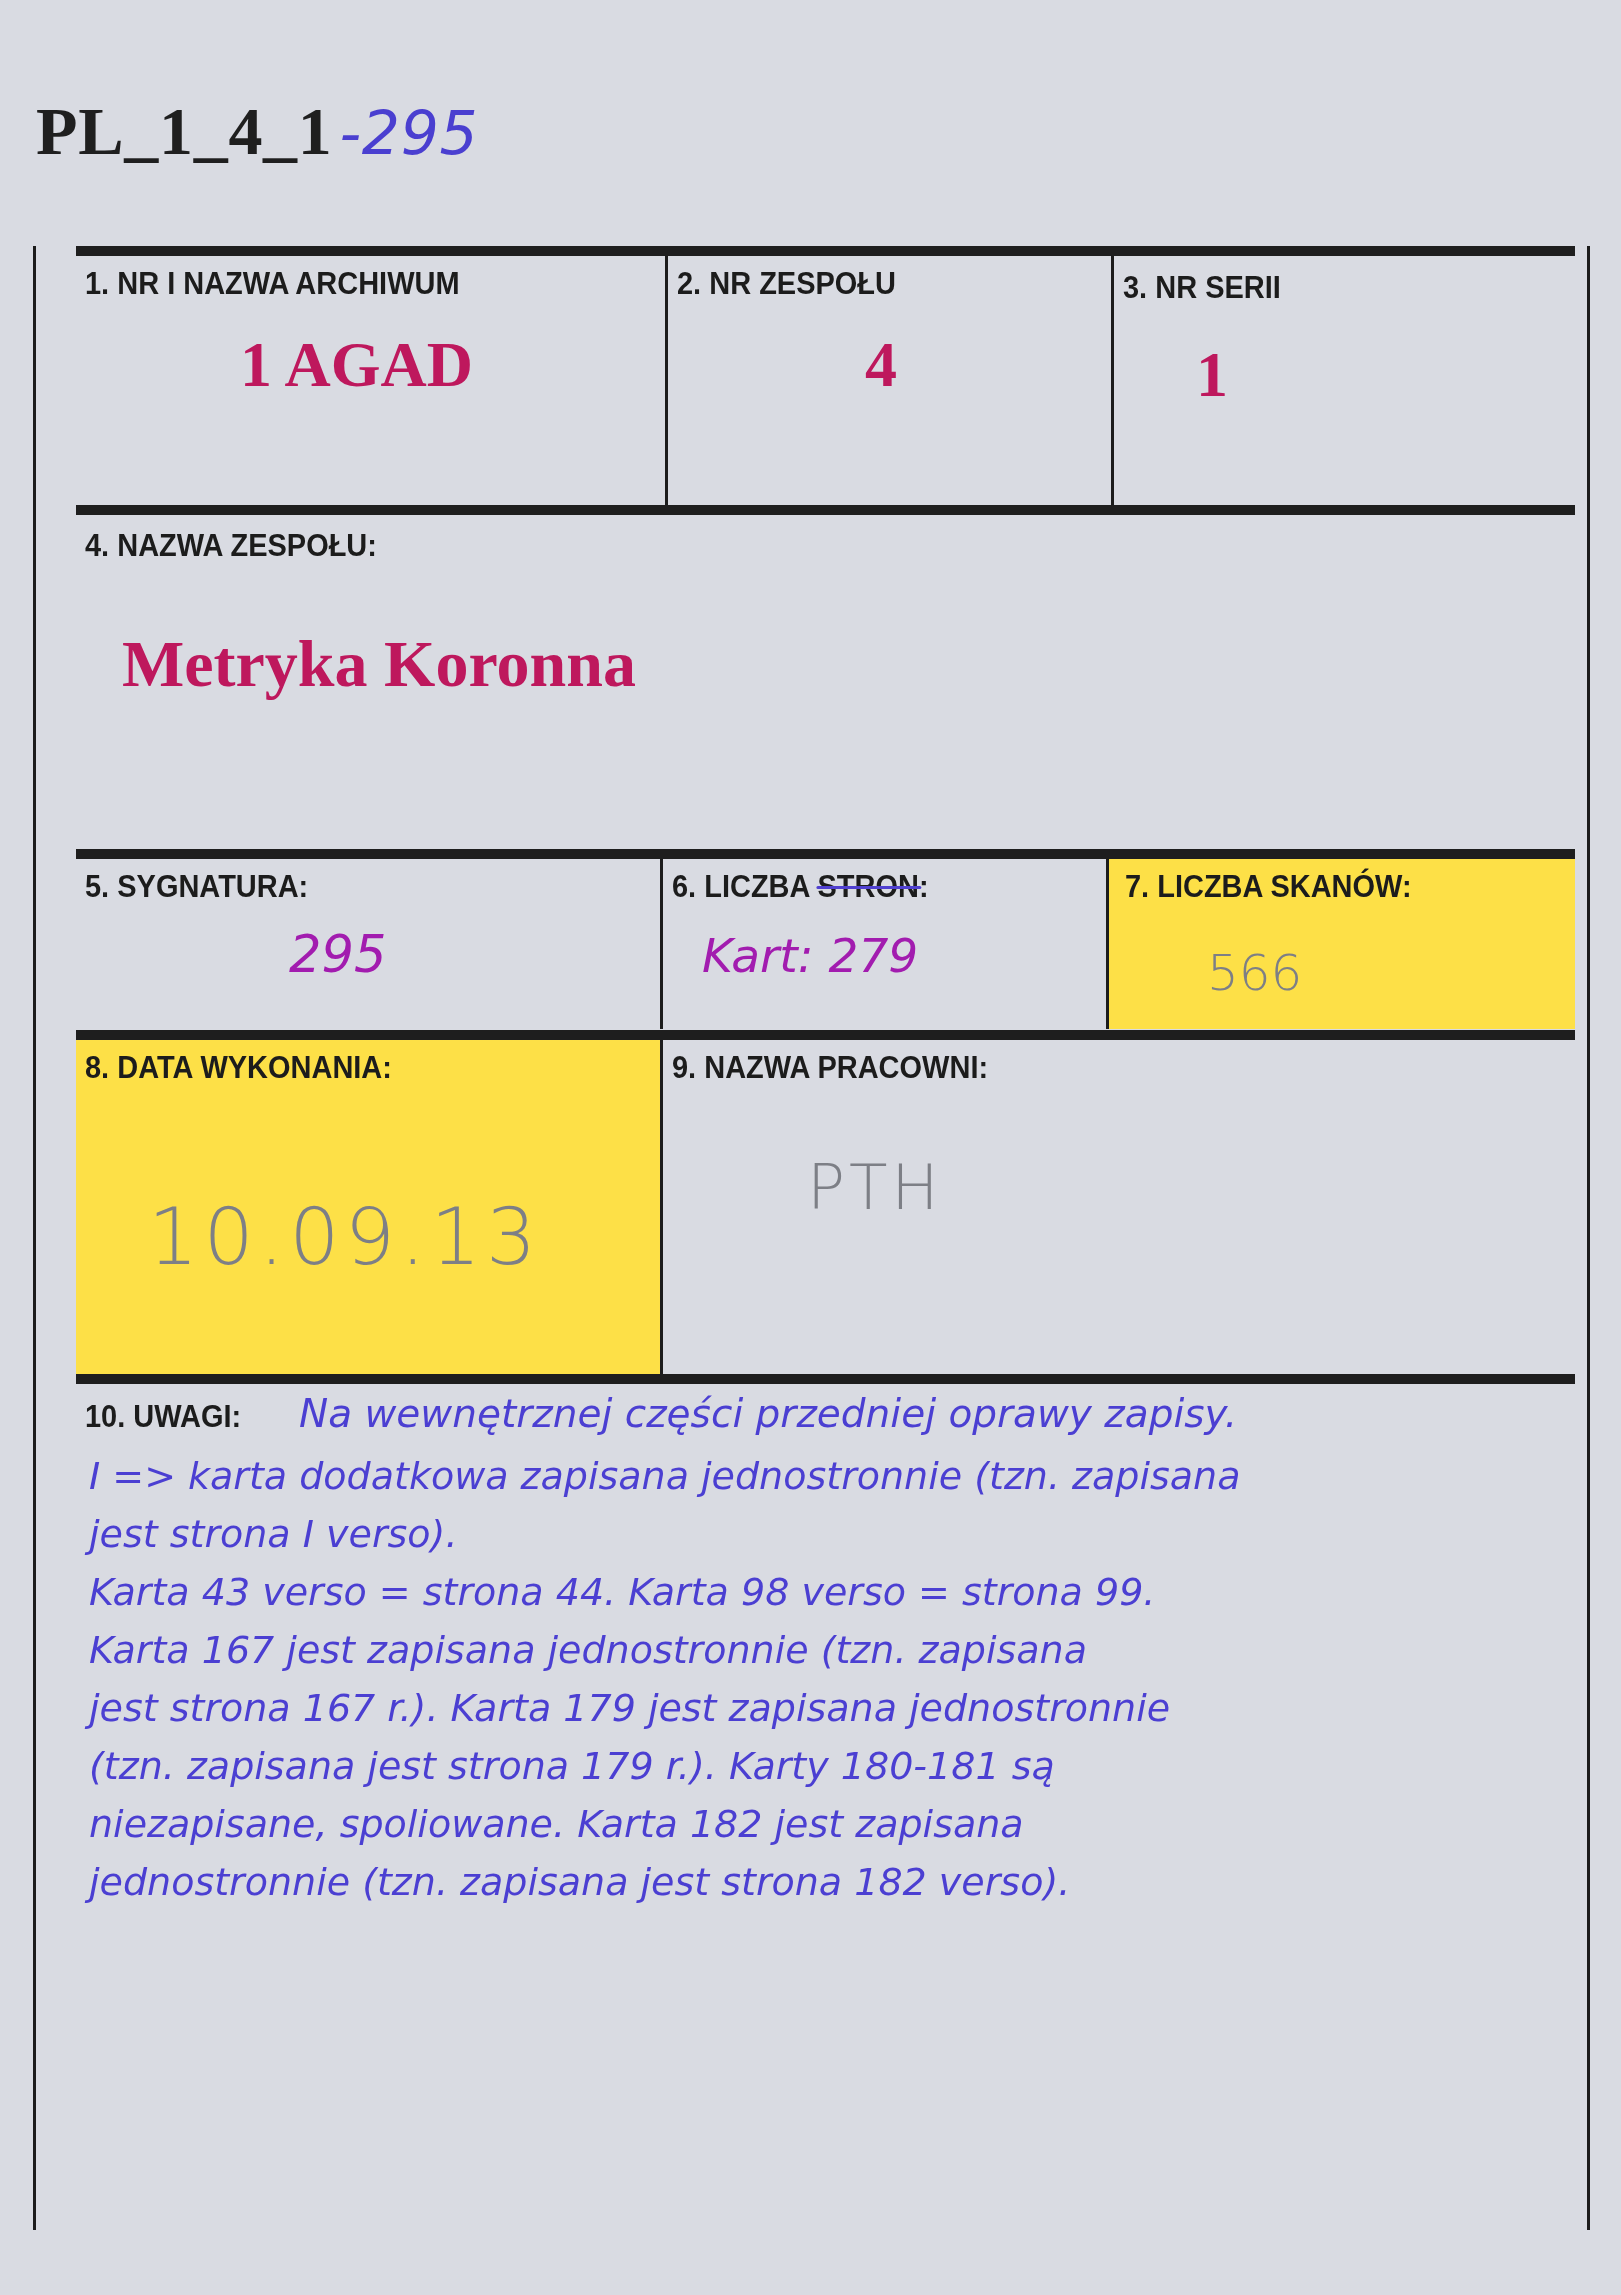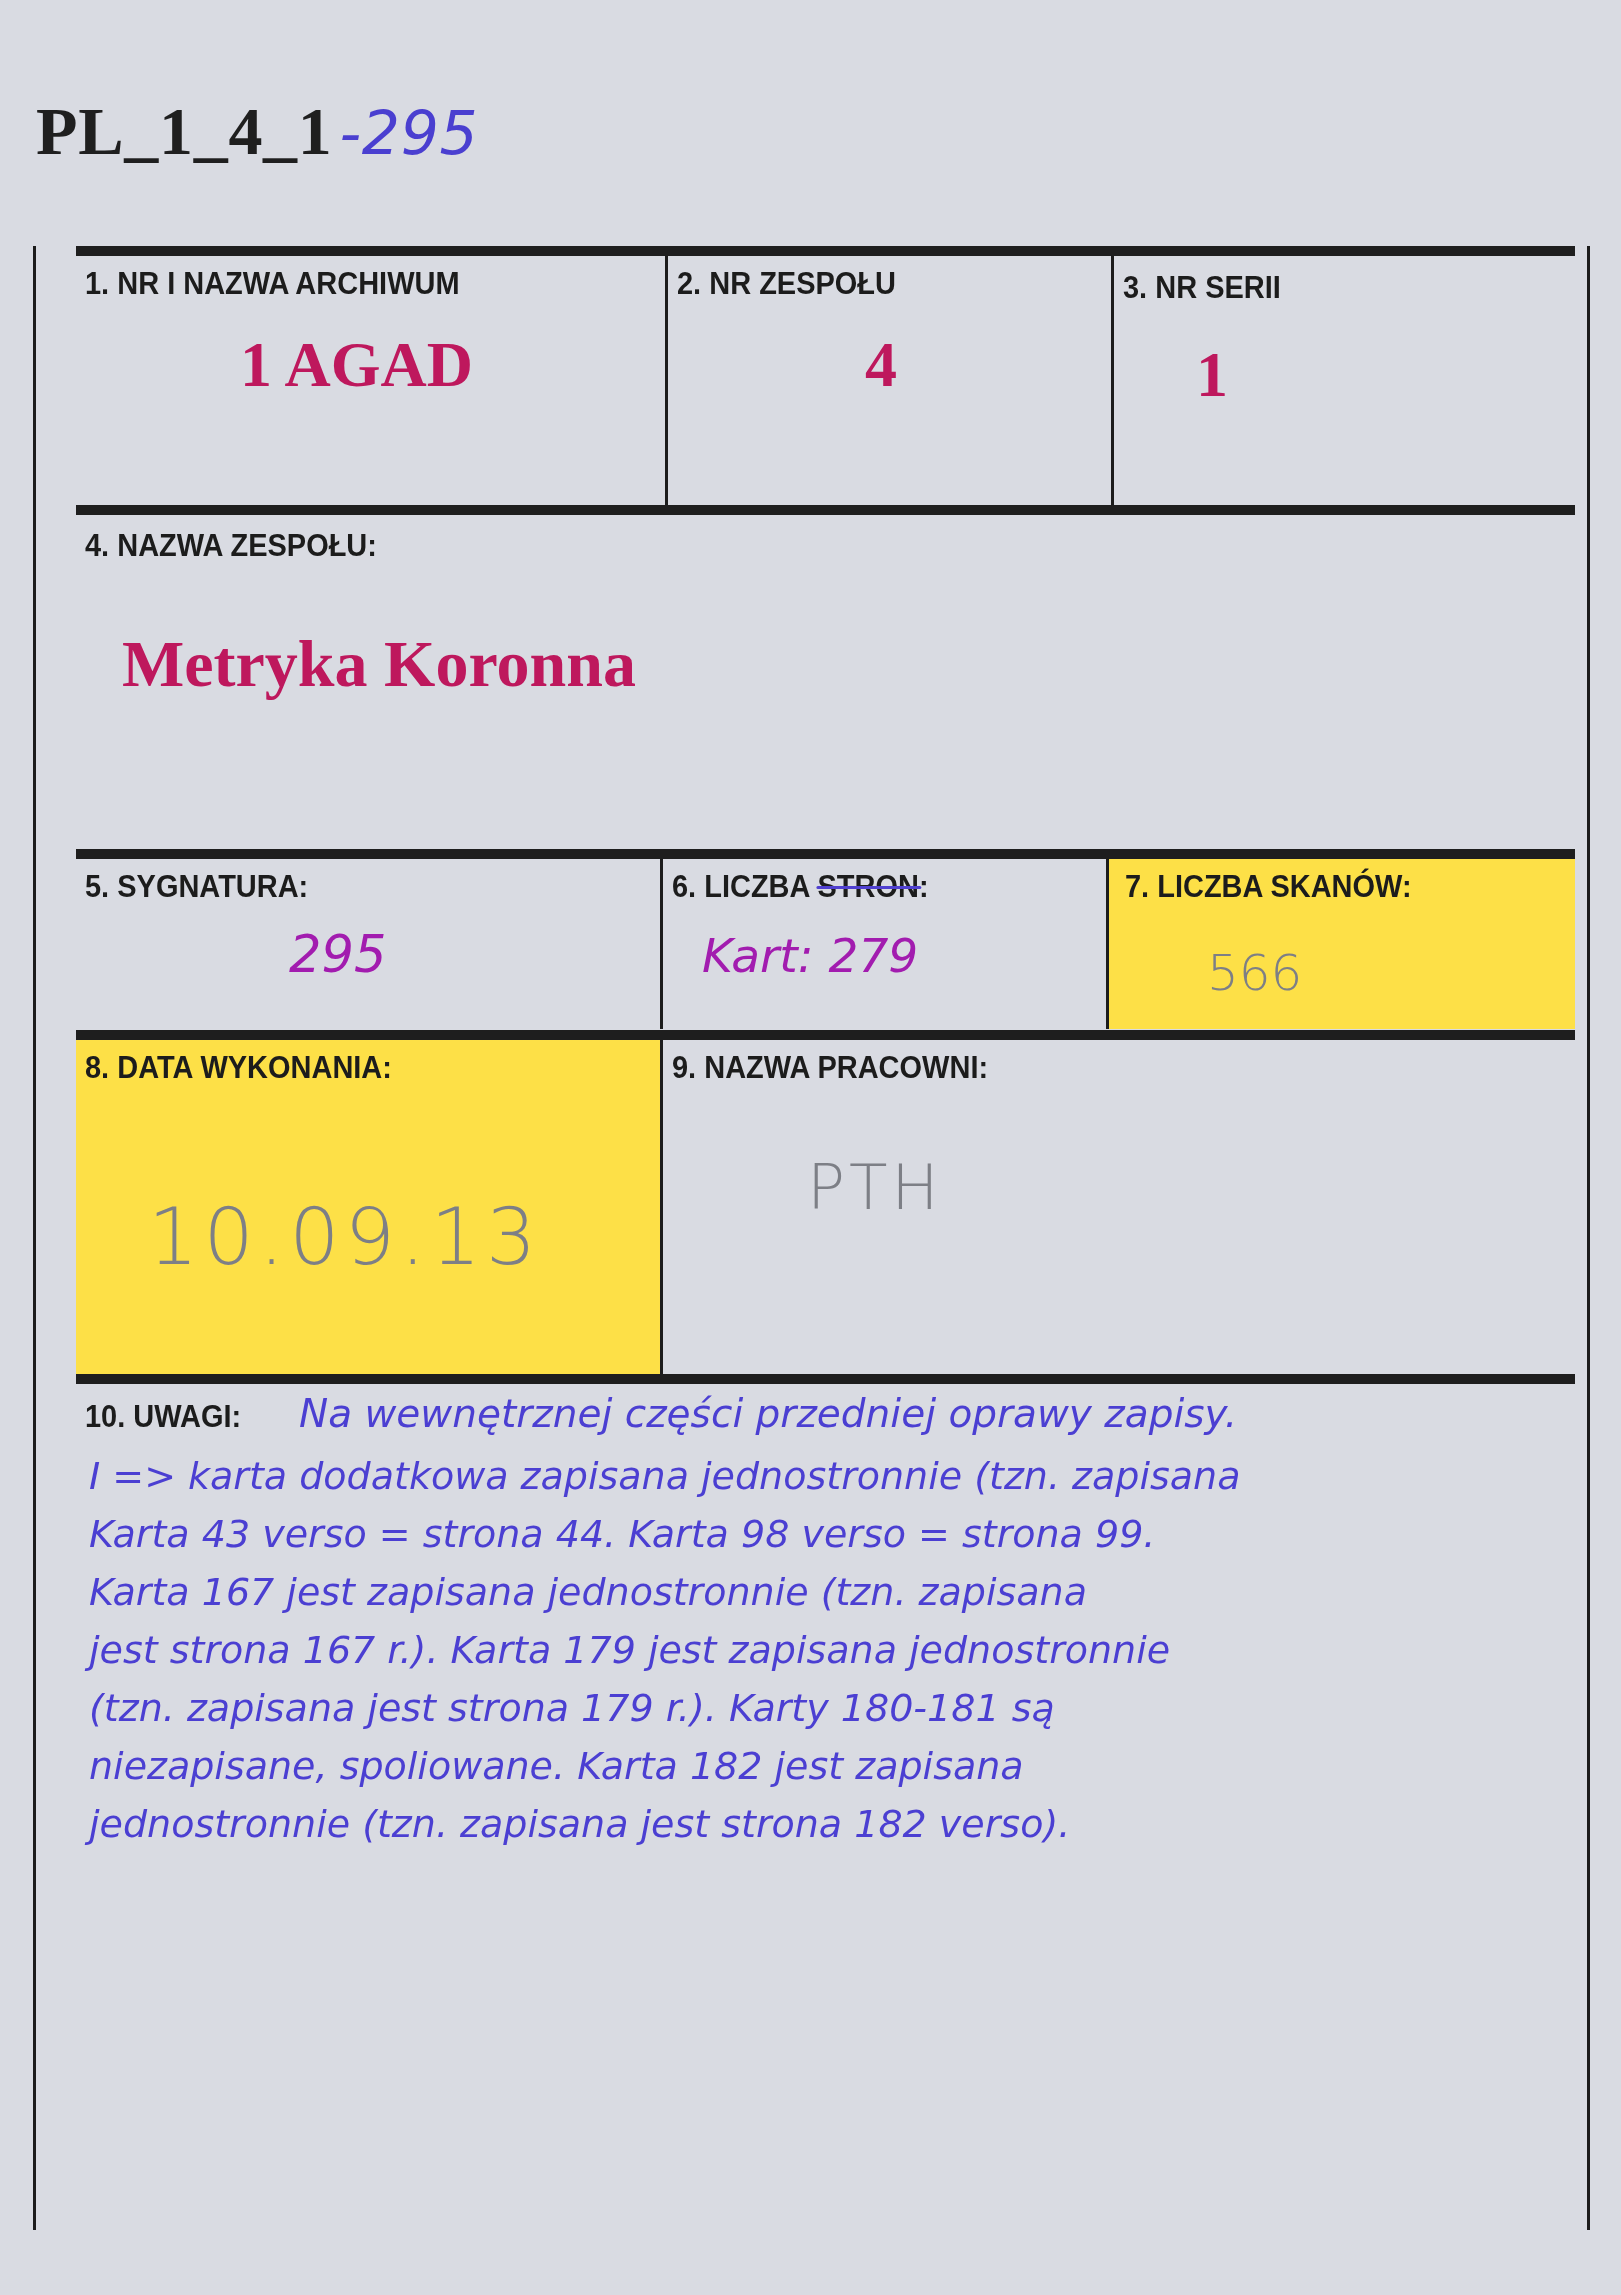--- a/index.html
+++ b/index.html
@@ -117,20 +117,21 @@
       <div class="hand-pencil" style="left:144px; top:111px; font-size:63px; letter-spacing:3.9px;">PTH</div>
     </div>
   </div>
 
   <div class="row last" style="top:1128px; height:1012px;">
     <div class="cell" style="left:0; right:0;">
       <div class="label" style="top:14.4px;">10. UWAGI:</div>
       <div class="remarks-first">Na wewnętrznej części przedniej oprawy zapisy.</div>
       <div class="remarks-lines">
         <div class="remarks-line">I =&gt; karta dodatkowa zapisana jednostronnie (tzn. zapisana</div>
+        <div class="remarks-line">jest strona I verso).</div>
         <div class="remarks-line">   Karta 43 verso = strona 44. Karta 98 verso = strona 99.</div>
         <div class="remarks-line"> Karta 167 jest zapisana jednostronnie (tzn. zapisana</div>
         <div class="remarks-line">jest strona 167 r.). Karta 179 jest zapisana jednostronnie</div>
         <div class="remarks-line">(tzn. zapisana jest strona 179 r.). Karty 180-181 są</div>
         <div class="remarks-line"> niezapisane, spoliowane. Karta 182 jest zapisana</div>
         <div class="remarks-line"> jednostronnie (tzn. zapisana jest strona 182 verso).</div>
       </div>
     </div>
   </div>
 

